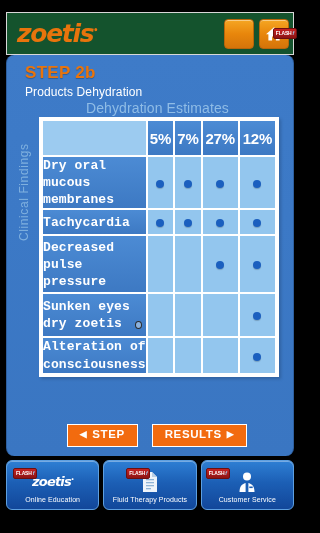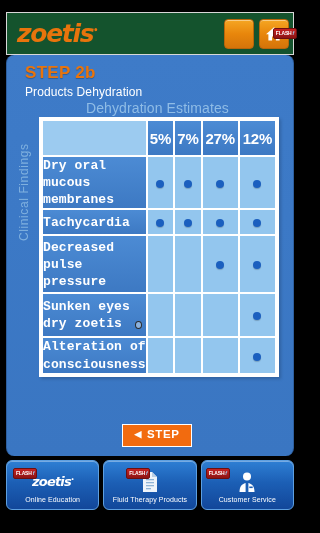--- a/index.html
+++ b/index.html
@@ -390,20 +390,24 @@
 
         </tbody>
       </table>
     </div>
 
     <div class="actions">
       <div class="act-btn">
         <span class="caret">◀</span>
         <span>STEP</span>
       </div>
+      <div class="act-btn">
+        <span>RESULTS</span>
+        <span class="caret">▶</span>
+      </div>
     </div>
 
     <div class="cursor"></div>
 
   </div>
 
   <div class="footer">
 
     <div class="foot-card">
       <div class="flash-badge foot-flash">

